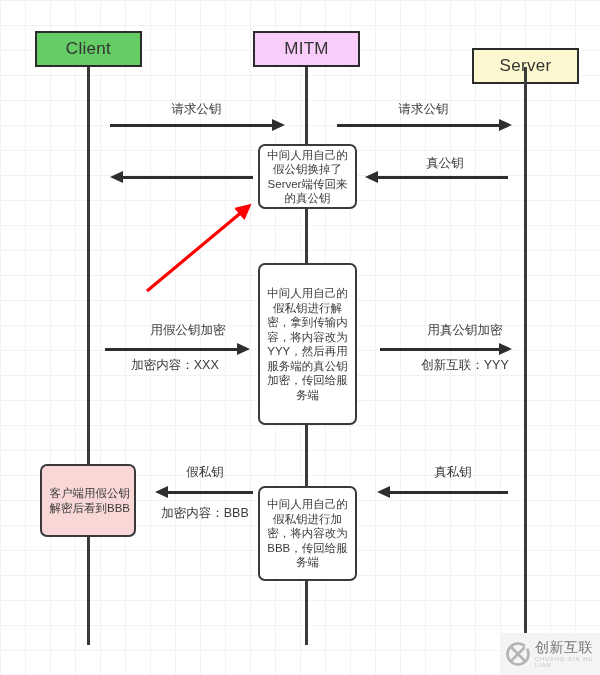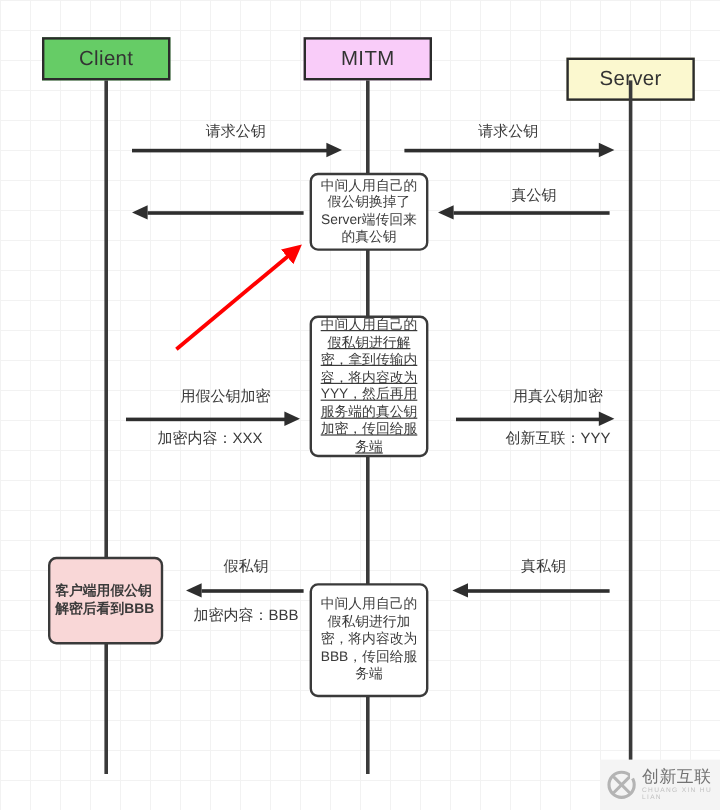--- a/index.html
+++ b/index.html
@@ -101,26 +101,25 @@
   
   .result-box {
     position: absolute;
     box-sizing: border-box;
     background: #f9d7d7;
     border: 2px solid #3a3a3a;
     border-radius: 7px;
     font-size: 11.5px;
     line-height: 15px;
     color: #3b3b3b;
-    text-align: left;
+    text-align: right;
     display: flex;
     align-items: center;
     justify-content: center;
     padding: 4px;
-    font-weight: bold;
   }
 
   
   .red-arrow {
     position: absolute;
     left: 130px;
     top: 185px;
     width: 140px;
     height: 120px;
     pointer-events: none;
@@ -195,21 +194,21 @@
 
   <svg class="red-arrow" viewBox="0 0 140 120">
     <defs>
       <marker id="redhead" markerWidth="5" markerHeight="5" refX="1.5" refY="2.5" orient="auto">
         <path d="M0,0 L5,2.5 L0,5 z" fill="#ff0000"></path>
       </marker>
     </defs>
     <line x1="17" y1="106" x2="113" y2="26" stroke="#ff0000" stroke-width="3.2" marker-end="url(#redhead)"></line>
   </svg>
 
-  <div class="note" style="left:258px; top:263px; width:99px; height:118px;text-decoration:underline;">
+  <div class="note" style="left:258px; top:263px; width:99px; height:162px;">
     <span>中间人用自己的假私钥进行解密，拿到传输内容，将内容改为YYY，然后再用服务端的真公钥加密，传回给服务端</span>
   </div>
 
   <div class="msg-label" style="left:108px; top:322px; width:160px;">用假公钥加密</div>
   <div class="msg" style="left:105px; top:348px; width:135px;"></div>
   <div class="arrowhead arrow-right" style="left:237px; top:343px;"></div>
   <div class="msg-sub" style="left:95px; top:357px; width:160px;">加密内容：XXX</div>
 
   <div class="msg-label" style="left:385px; top:322px; width:160px;">用真公钥加密</div>
   <div class="msg" style="left:380px; top:348px; width:122px;"></div>

